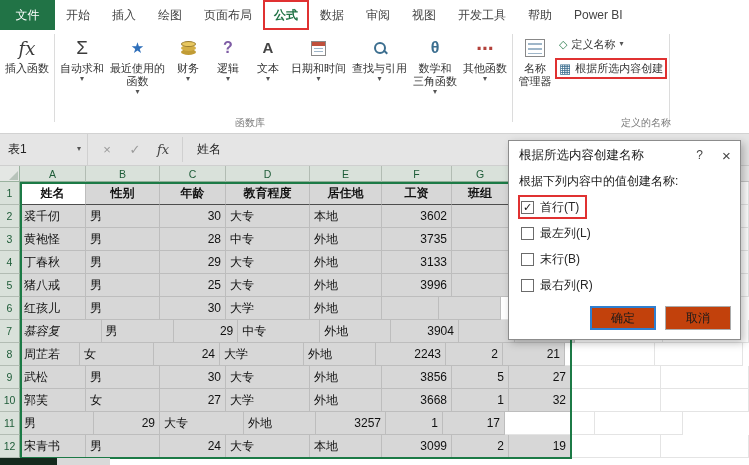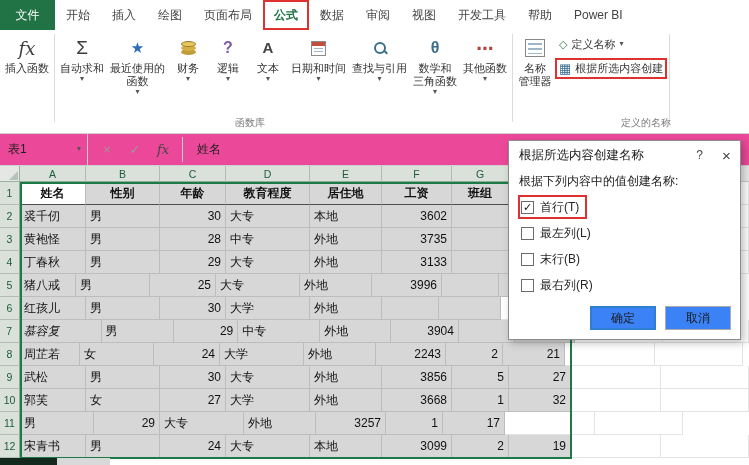--- a/index.html
+++ b/index.html
@@ -45,21 +45,21 @@
   .i-cal::after{content:"";position:absolute;left:2px;top:6px;width:9px;height:6px;background:repeating-linear-gradient(#9fb6c9 0 1px,transparent 1px 3px);}
   .i-look{width:16px;height:16px;position:relative;display:inline-block;}
   .i-look::before{content:"";position:absolute;left:2px;top:2px;width:8px;height:8px;border:2px solid #3b6e8f;border-radius:50%;}
   .i-look::after{content:"";position:absolute;left:11px;top:11px;width:5px;height:2px;background:#3b6e8f;transform:rotate(45deg);}
   .i-nm{width:20px;height:18px;border:1px solid #888;background:#fff;position:relative;display:inline-block;}
   .i-nm::before{content:"";position:absolute;left:2px;top:3px;right:2px;height:11px;background:repeating-linear-gradient(#9fb6c9 0 2px,transparent 2px 5px);}
   .i-x::after{content:"×";}
   .i-check::after{content:"✓";}
 
   
-  .fbar{position:absolute;top:134px;left:0;width:749px;height:32px;background:#ec4899;border-bottom:1px solid #cfcfcf;display:flex;align-items:stretch;font-size:12px;}
+  .fbar{position:absolute;top:134px;left:0;width:749px;height:32px;background:#e5e5e5;border-bottom:1px solid #cfcfcf;display:flex;align-items:stretch;font-size:12px;}
   .namebox{width:88px;border-right:1px solid #d0d0d0;display:flex;align-items:center;padding-left:8px;}
   .nb-text{flex:1;color:#222;}
   .fbtns{display:flex;align-items:center;padding:0 6px;gap:2px;}
   .fbtn{width:26px;height:26px;display:flex;align-items:center;justify-content:center;}
   .fbtn.i-x::after,.fbtn.i-check::after{color:#9a9a9a;font-size:13px;}
   .fdiv{width:1px;background:#d0d0d0;margin:3px 0;}
   .fcontent{flex:1;display:flex;align-items:center;padding-left:14px;color:#222;}
 
   
   .sheet{position:absolute;top:166px;left:0;width:749px;height:299px;background:#fff;}
@@ -87,21 +87,21 @@
   .dctrl{width:27px;height:28px;display:flex;align-items:center;justify-content:center;color:#444;font-size:13px;}
   .i-help::after{content:"?";font-size:12px;color:#444;}
   .dctrl.i-x::after{color:#444;font-size:15px;}
   .dprompt{padding:4px 10px 8px;color:#1a1a1a;}
   .dopts{padding:0 12px;display:flex;flex-direction:column;gap:8px;}
   .dopt{display:flex;align-items:center;gap:6px;height:18px;width:max-content;padding-right:5px;}
   .dopt.highlight{outline:2px solid #e03131;outline-offset:1px;}
   .cb{width:13px;height:13px;border:1px solid #6b6b6b;background:#fff;display:flex;align-items:center;justify-content:center;flex:0 0 13px;}
   .cb.i-check::after{font-size:11px;line-height:11px;color:#111;}
   .dbtns{position:absolute;right:9px;bottom:9px;display:flex;gap:9px;}
-  .dbtn{width:66px;height:24px;display:flex;align-items:center;justify-content:center;background:#3b82f6;border:1px solid #ababab;font-size:12px;color:#1a1a1a;}
+  .dbtn{width:66px;height:24px;display:flex;align-items:center;justify-content:center;background:#c2410c;border:1px solid #ababab;font-size:12px;color:#1a1a1a;}
   .dbtn.primary{border:2px solid #2f7fd0;}
 </style>
 </head>
 <body>
 
 <div id="app">
 
   <div class="tabbar">
     <div class="file-tab">文件</div>
     <div class="tab">开始</div>
@@ -291,21 +291,21 @@
           <div class="cell" style="width: 84px; justify-content: flex-start;">大专</div>
           <div class="cell" style="width: 72px; justify-content: flex-start;">外地</div>
           <div class="cell" style="width: 70px; justify-content: flex-end;">3133</div>
           <div class="cell" style="width: 57px; justify-content: flex-end;"></div>
           <div class="cell" style="width: 62px; justify-content: flex-end;"></div>
           <div class="cell filler" style="width: 90px;"></div>
           <div class="cell filler" style="width: 88px;"></div>
         </div>
         <div class="sheetrow">
           <div class="rowhdr">5</div>
-          <div class="cell" style="width: 56px; justify-content: flex-start;">猪八戒</div>
+          <div class="cell" style="width: 66px; justify-content: flex-start;">猪八戒</div>
           <div class="cell" style="width: 74px; justify-content: flex-start;">男</div>
           <div class="cell" style="width: 66px; justify-content: flex-end;">25</div>
           <div class="cell" style="width: 84px; justify-content: flex-start;">大专</div>
           <div class="cell" style="width: 72px; justify-content: flex-start;">外地</div>
           <div class="cell" style="width: 70px; justify-content: flex-end;">3996</div>
           <div class="cell" style="width: 57px; justify-content: flex-end;"></div>
           <div class="cell" style="width: 62px; justify-content: flex-end;"></div>
           <div class="cell filler" style="width: 90px;"></div>
           <div class="cell filler" style="width: 88px;"></div>
         </div>

